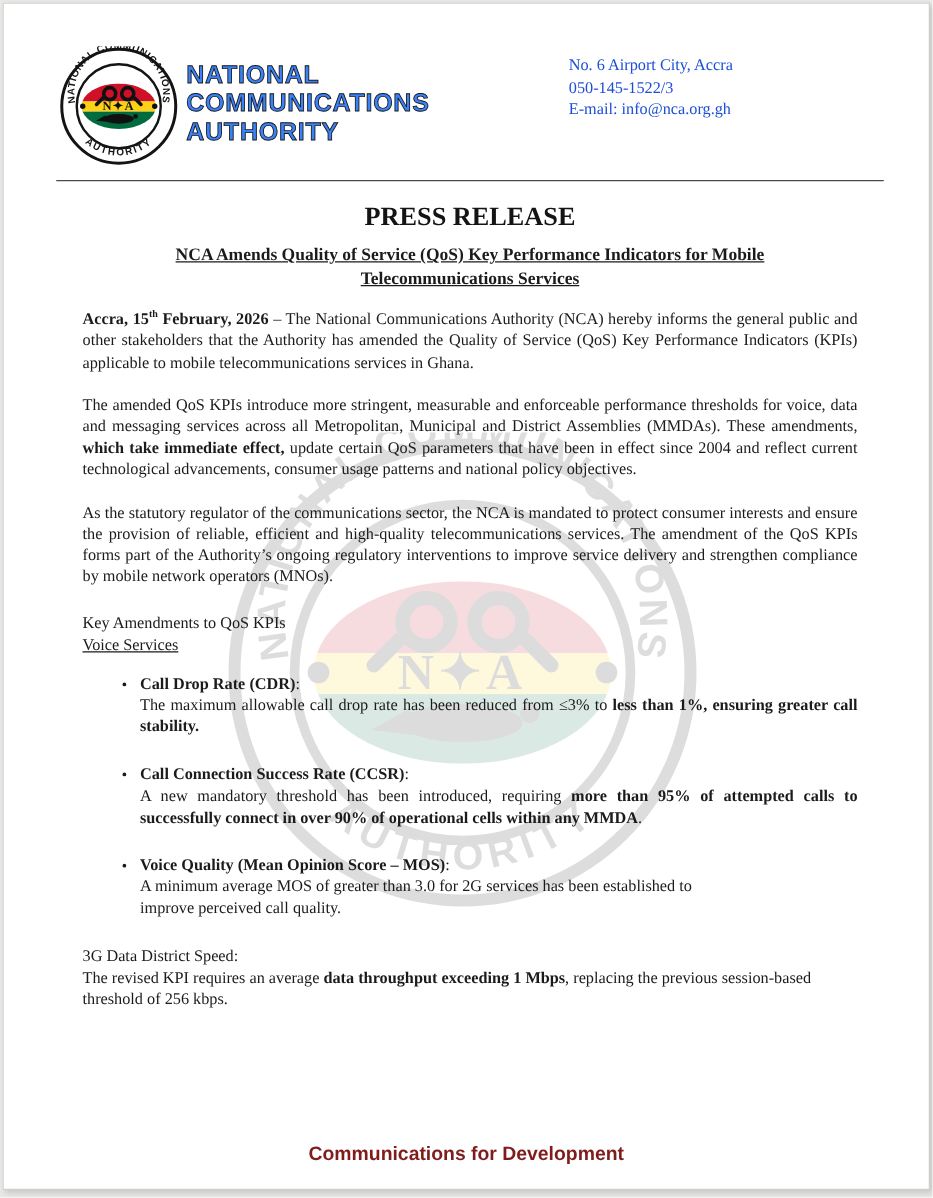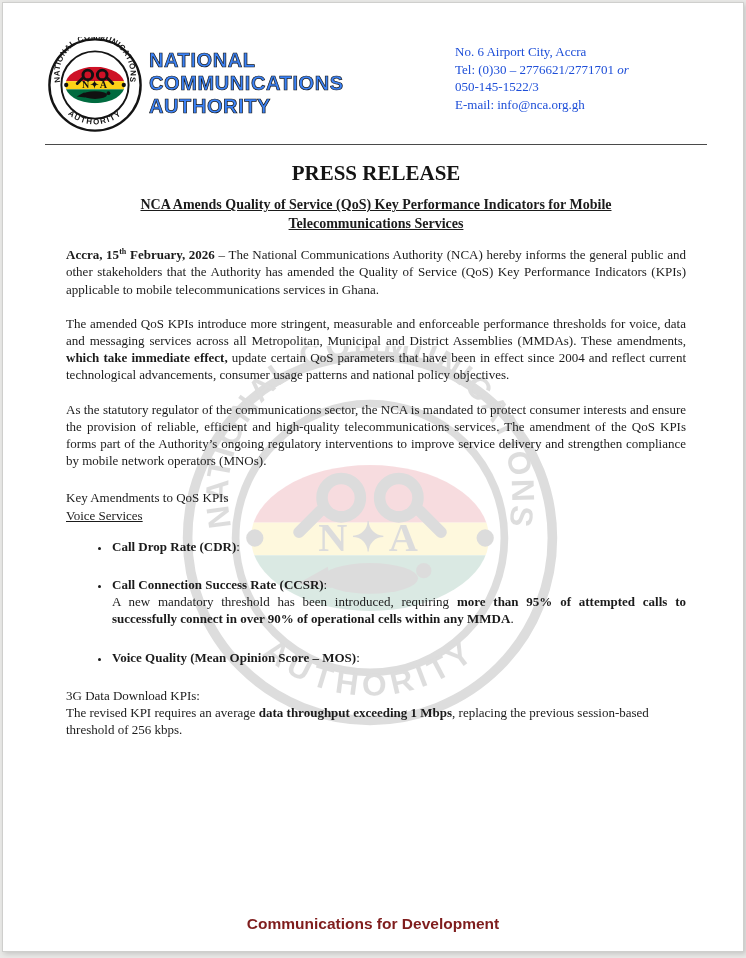--- a/index.html
+++ b/index.html
@@ -118,21 +118,20 @@
   </svg>
 
   <div class="org-name">
     <div>NATIONAL</div>
     <div>COMMUNICATIONS</div>
     <div>AUTHORITY</div>
   </div>
 
   <div class="contact">
     <div><span>No. 6 Airport City, Accra</span></div>
-    <div><span>Tel: (0)30 – 2776621/2771701 </span><span class="i">or</span></div>
     <div><span>050-145-1522/3</span></div>
     <div><span>E-mail: info@nca.org.gh</span></div>
   </div>
 
   <div class="header-rule"></div>
 
   <svg class="watermark" viewBox="0 0 200 200" aria-hidden="true">
     <circle cx="100" cy="100" r="95" fill="#ffffff" stroke="#141414" stroke-width="5"></circle>
     <circle cx="100" cy="100" r="70" fill="#ffffff" stroke="#141414" stroke-width="4"></circle>
     <path id="arcTopW" d="M 27,90 A 74,74 0 1 1 173,90" fill="none"></path>
@@ -176,32 +175,34 @@
     <p class="body"><span>The amended QoS KPIs introduce more stringent, measurable and enforceable performance thresholds for voice, data and messaging services across all Metropolitan, Municipal and District Assemblies (MMDAs). These amendments, </span><span class="b">which take immediate effect,</span><span> update certain QoS parameters that have been in effect since 2004 and reflect current technological advancements, consumer usage patterns and national policy objectives.</span></p>
 
     <p class="body" style="margin-bottom:20px"><span>As the statutory regulator of the communications sector, the NCA is mandated to protect consumer interests and ensure the provision of reliable, efficient and high-quality telecommunications services. The amendment of the QoS KPIs forms part of the Authority’s ongoing regulatory interventions to improve service delivery and strengthen compliance by mobile network operators (MNOs).</span></p>
 
     <div class="sec-head">Key Amendments to QoS KPIs</div>
     <div class="sec-head u">Voice Services</div>
 
     <ul class="kpi">
       <li>
         <div class="li-title"><span class="b">Call Drop Rate (CDR)</span><span>:</span></div>
+        <div class="li-body"><span>The maximum allowable call drop rate has been reduced from ≤3% to </span><span class="b">less than 1%, ensuring greater call stability.</span></div>
       </li>
       <li>
         <div class="li-title"><span class="b">Call Connection Success Rate (CCSR)</span><span>:</span></div>
         <div class="li-body"><span>A new mandatory threshold has been introduced, requiring </span><span class="b">more than 95% of attempted calls to successfully connect in over 90% of operational cells within any MMDA</span><span>.</span></div>
       </li>
       <li>
         <div class="li-title"><span class="b">Voice Quality (Mean Opinion Score – MOS)</span><span>:</span></div>
+        <div class="li-body no-just"><span>A minimum average MOS of greater than 3.0 for 2G services has been established to</span><br><span>improve perceived call quality.</span></div>
       </li>
     </ul>
 
     <div class="data-block">
-      <div class="sec-head">3G Data Download KPIs:</div>
+      <div class="sec-head">3G Data District Speed:</div>
       <p class="data-body"><span>The revised KPI requires an average </span><span class="b">data throughput exceeding 1 Mbps</span><span>, replacing the previous session-based threshold of 256 kbps.</span></p>
     </div>
 
   </div>
 
   <div class="footer">Communications for Development</div>
 
 </div>
 
 </body></html>

